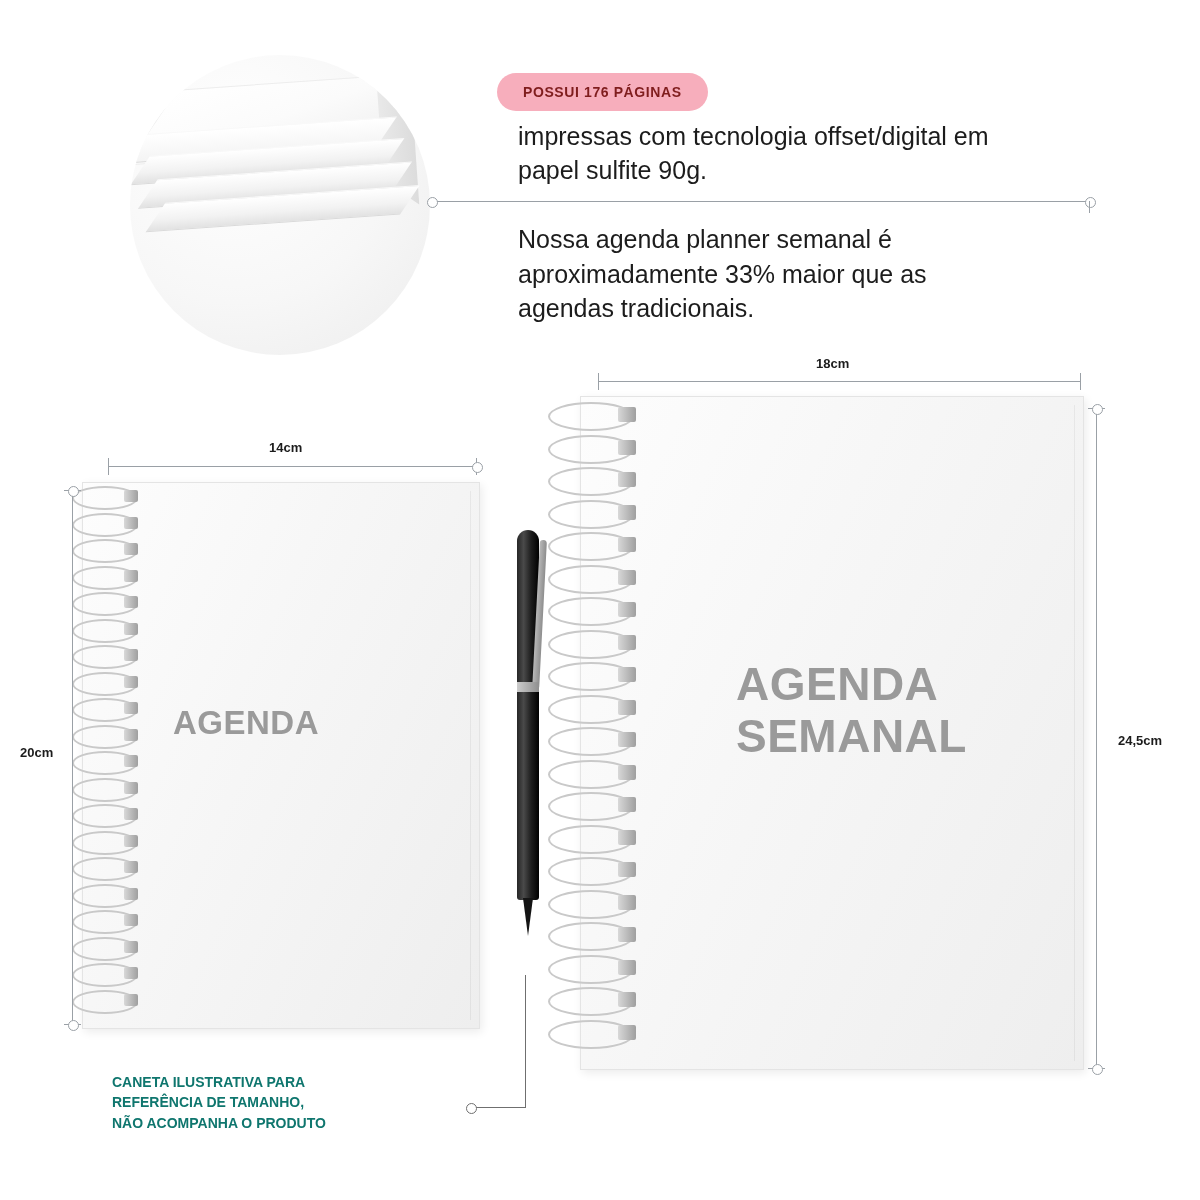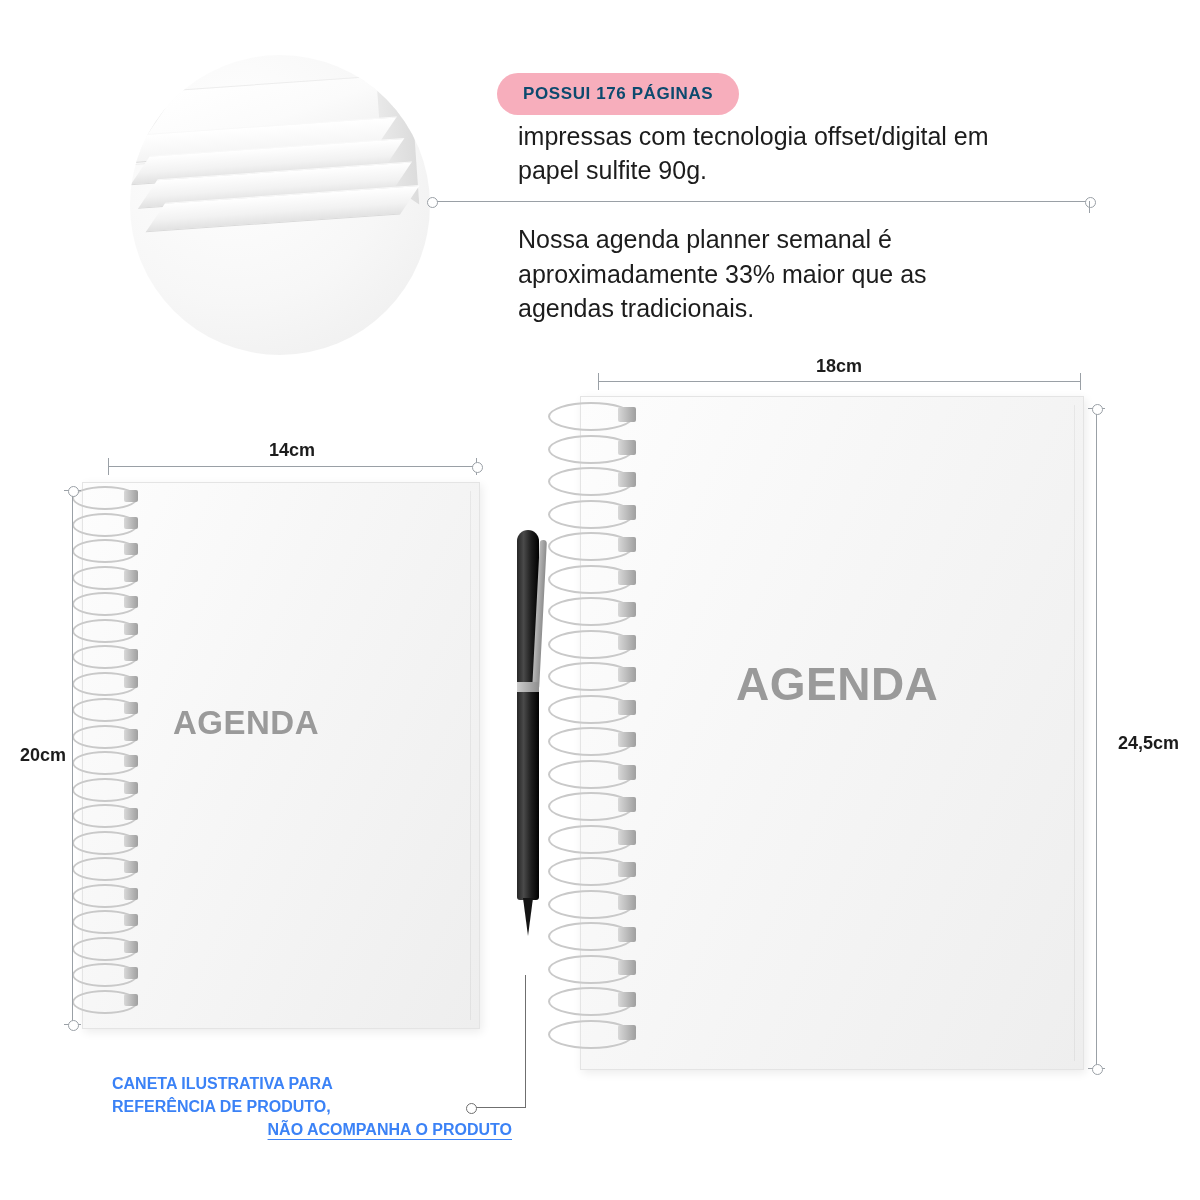--- a/index.html
+++ b/index.html
@@ -68,22 +68,22 @@
     background: linear-gradient(90deg,#e9e9e9,#dcdcdc);
     transform: skewY(38deg);
   }
 
   
   .badge {
     position: absolute;
     left: 497px;
     top: 73px;
     background: #f7aebc;
-    color: #0c4a6e;
-    font-size: 17px;
+    color: #7f1d1d;
+    font-size: 14px;
     font-weight: bold;
     letter-spacing: 0.6px;
     padding: 11px 26px;
     border-radius: 22px;
   }
 
   
   .para1 {
     position: absolute;
     left: 518px;
@@ -180,21 +180,21 @@
     background: #9aa0a6;
   }
   .dim-h { height: 1px; }
   .dim-v { width: 1px; }
   .dim-cap {
     position: absolute;
     background: #9aa0a6;
   }
   .dim-label {
     position: absolute;
-    font-size: 18px;
+    font-size: 13px;
     font-weight: bold;
     color: #1c1c1c;
     background: #ffffff;
     padding: 0 6px;
   }
   .dot {
     position: absolute;
     width: 9px;
     height: 9px;
     border-radius: 50%;
@@ -241,29 +241,27 @@
     border-right: 5px solid transparent;
     border-top: 38px solid #141414;
   }
 
   
   .caption {
     position: absolute;
     left: 112px;
     top: 1072px;
     width: 400px;
-    font-size: 16px;
+    font-size: 14px;
     font-weight: bold;
     line-height: 1.45;
-    color: #3b82f6;
+    color: #0f766e;
   }
   .caption .underline {
-    text-decoration: underline;
     text-underline-offset: 4px;
-    text-align: right;
   }
   .leader-v {
     position: absolute;
     left: 525px;
     top: 975px;
     width: 1px;
     height: 132px;
     background: #6f6f6f;
   }
   .leader-h {
@@ -356,20 +354,21 @@
     <div class="ring" style="left: 0px; top: 477px; width: 62px; height: 20px;"></div>
     <div class="ring-clip" style="left: 52px; top: 481px; width: 14px; height: 12px;"></div>
     <div class="ring" style="left: 0px; top: 503.5px; width: 62px; height: 20px;"></div>
     <div class="ring-clip" style="left: 52px; top: 507.5px; width: 14px; height: 12px;"></div>
   </div>
 
 <div class="notebook" style="left:580px; top:396px; width:502px; height:672px;">
   <div class="nb-inner-line"></div>
   <div class="nb-title" style="left:155px; top:262px; font-size:46px;">
     <div>AGENDA</div>
+    <div>SEMANAL</div>
   </div>
 </div>
 
 <div class="spiral" style="left:548px; top:402px; width:90px; height:660px;">
     <div class="ring" style="left: 0px; top: 0px; width: 82px; height: 25px;"></div>
     <div class="ring-clip" style="left: 70px; top: 5px; width: 18px; height: 15px;"></div>
     <div class="ring" style="left: 0px; top: 32.5px; width: 82px; height: 25px;"></div>
     <div class="ring-clip" style="left: 70px; top: 37.5px; width: 18px; height: 15px;"></div>
     <div class="ring" style="left: 0px; top: 65px; width: 82px; height: 25px;"></div>
     <div class="ring-clip" style="left: 70px; top: 70px; width: 18px; height: 15px;"></div>
@@ -440,15 +439,15 @@
   <div class="pen-ring"></div>
   <div class="pen-tip"></div>
 </div>
 
 <div class="leader-v"></div>
 <div class="leader-h"></div>
 <div class="leader-dot"></div>
 
 <div class="caption">
   <div>CANETA ILUSTRATIVA PARA</div>
-  <div>REFERÊNCIA DE PRODUTO,</div>
+  <div>REFERÊNCIA DE TAMANHO,</div>
   <div class="underline">NÃO ACOMPANHA O PRODUTO</div>
 </div>
 
 </body></html>

